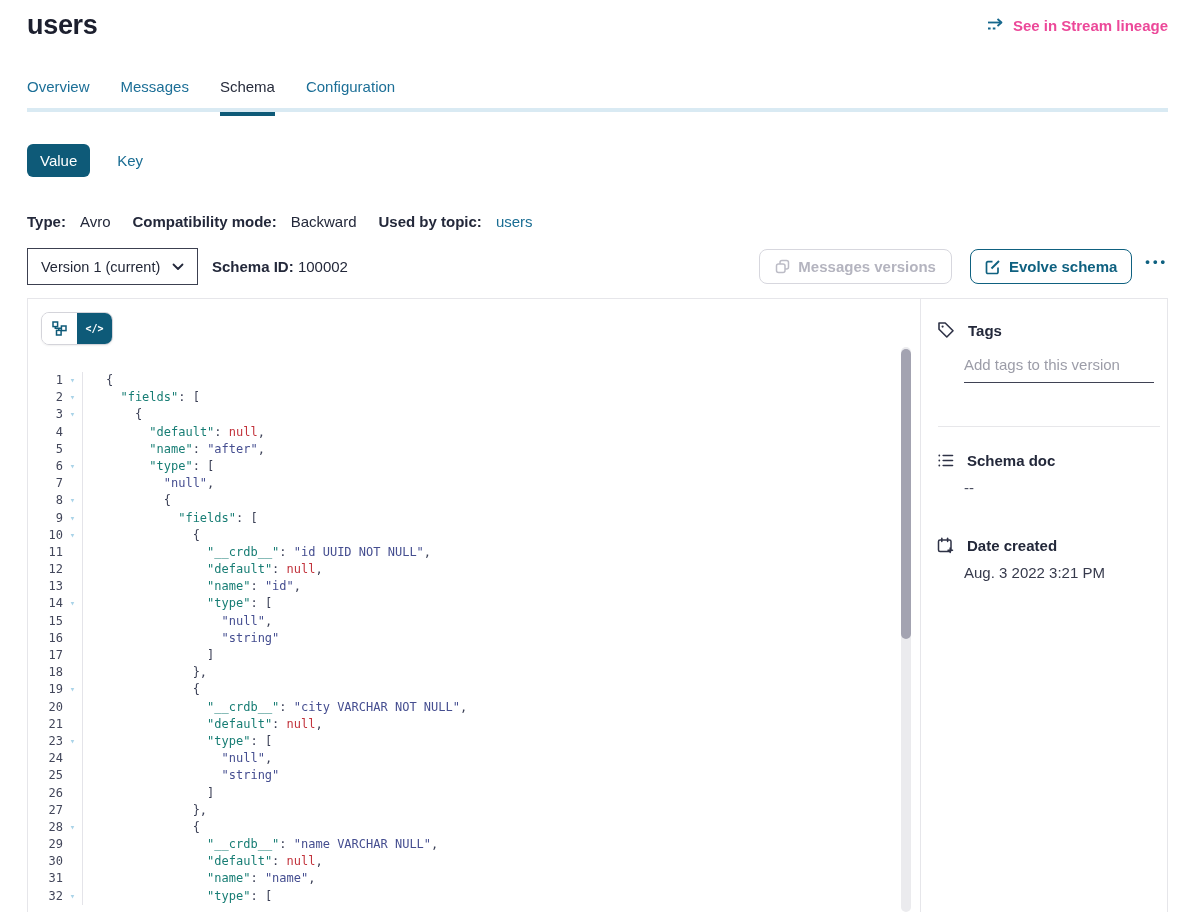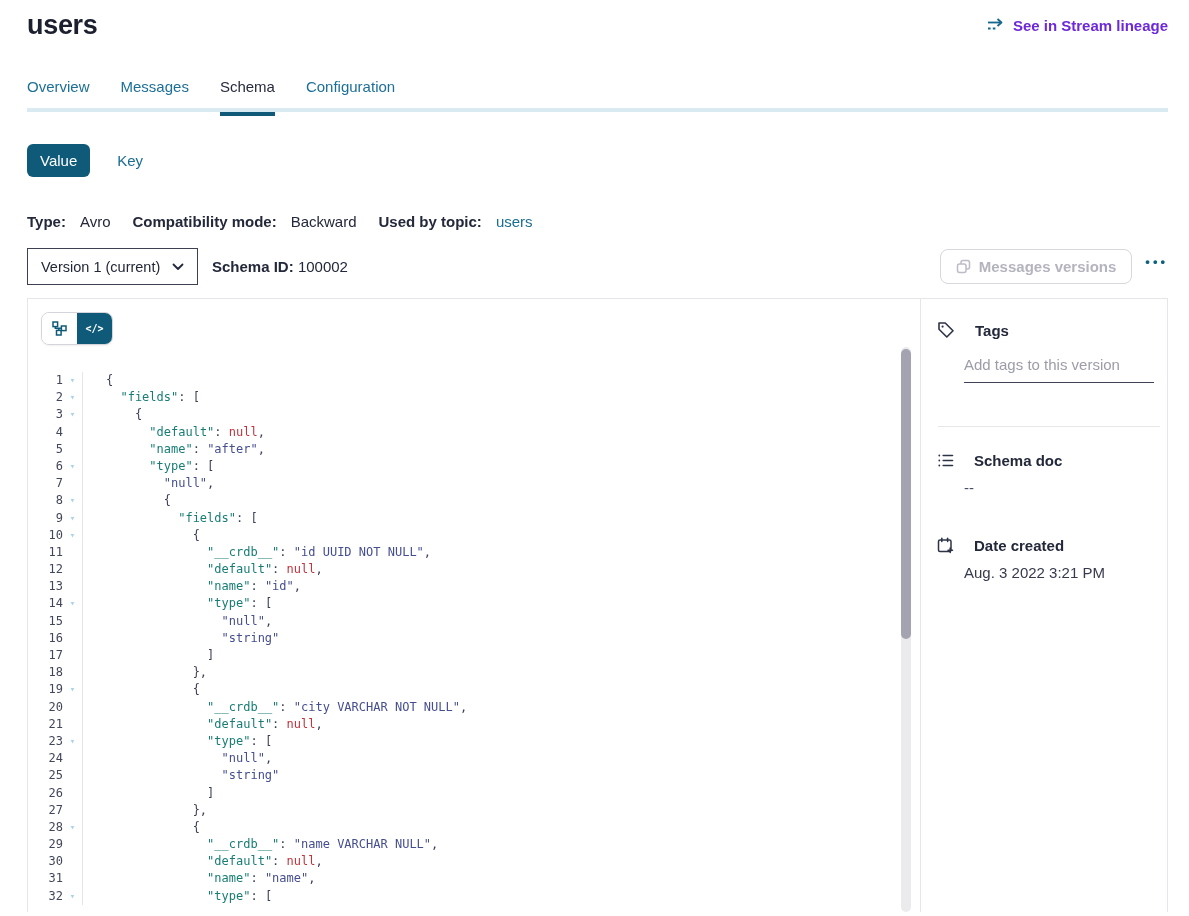--- a/index.html
+++ b/index.html
@@ -4,21 +4,21 @@
 <style>
   * { margin:0; padding:0; box-sizing:border-box; }
   html,body { width:1189px; height:916px; overflow:hidden; background:#ffffff;
     font-family:"Liberation Sans", sans-serif; color:#23283a; }
   .page { padding:0 21px 0 27px; }
 
   
   .hdr { display:flex; justify-content:space-between; align-items:flex-start; padding-top:10px; }
   .title { font-size:27px; font-weight:700; color:#1c1f2e; letter-spacing:-0.3px; }
   .lineage { display:flex; align-items:center; gap:7px; margin-top:7px;
-    font-size:15px; font-weight:600; color:#6d28d9; cursor:pointer; }
+    font-size:15px; font-weight:600; color:#ec4899; cursor:pointer; }
 
   
   .tabs { display:flex; gap:31px; margin-top:37px; position:relative; }
   .tabtrack { position:absolute; left:0; right:0; bottom:0; height:4px; background:#d9eaf3; }
   .tab { font-size:15px; color:#1c6f97; padding-bottom:17px; cursor:pointer; position:relative; }
   .tab.active { color:#272c3c; font-weight:500; border-bottom:4px solid #0e5a78; margin-bottom:-4px; z-index:1; }
 
   
   .vk { margin-top:32px; display:flex; align-items:center; }
   .btn-value { background:#0e5a78; color:#fff; font-size:15px; border:none; border-radius:6px;
@@ -66,21 +66,21 @@
   .t-p { color:#3a3f55; }
   .t-k { color:#177d74; }
   .t-s { color:#454e90; }
   .t-n { color:#c2333c; }
 
   .sbtrack { position:absolute; top:48px; bottom:0; right:9px; width:10px; background:#ebebee; border-radius:6px; }
   .sbthumb { position:absolute; top:2px; left:0; width:10px; height:290px; background:#a3a3b1; border-radius:6px; }
 
   
   .side { flex:1; border-left:1px solid #e6e6ea; padding:22px 0 0 16px; }
-  .sec-h { display:flex; align-items:center; gap:20px; font-size:15px; font-weight:700; color:#23283a; }
+  .sec-h { display:flex; align-items:center; gap:13px; font-size:15px; font-weight:700; color:#23283a; }
   .tags-input { display:block; margin:17px 0 0 27px; width:190px; border:none; border-bottom:1px solid #3f4254;
     font-size:15px; padding:0 0 9px 0; outline:none; font-family:inherit; color:#14532d; }
   .tags-input::placeholder { color:#9c9da8; }
   .divider { margin:43px 7px 0 1px; border-top:1px solid #e7e7ea; }
   .sec2 { margin-top:25px; }
   .sec3 { margin-top:41px; }
   .sec-val { margin:10px 0 0 27px; font-size:15px; color:#4b4f61; }
   .sec-val.dark { color:#363a4c; }
   .icn { flex:none; display:flex; }
 </style>
@@ -146,20 +146,29 @@
     <div class="spacer"></div>
     <button class="btn-compare" disabled="">
       <span class="icn">
         <svg width="15" height="15" viewBox="0 0 15 15" fill="none" stroke="#bcbcc6" stroke-width="1.5">
           <rect x="5" y="1.5" width="8.5" height="8.5" rx="2"></rect>
           <rect x="1.5" y="5" width="8.5" height="8.5" rx="2" fill="#ffffff"></rect>
         </svg>
       </span>
       <span>Messages versions</span>
     </button>
+    <button class="btn-evolve">
+      <span class="icn">
+        <svg width="16" height="16" viewBox="0 0 16 16" fill="none" stroke="#0f6180" stroke-width="1.7">
+          <path d="M13 8.5 V13.2 a1.3 1.3 0 0 1 -1.3 1.3 H2.8 a1.3 1.3 0 0 1 -1.3 -1.3 V4 a1.3 1.3 0 0 1 1.3 -1.3 H7.5"></path>
+          <path d="M6.5 9.5 L14 2" stroke-width="2"></path>
+        </svg>
+      </span>
+      <span>Evolve schema</span>
+    </button>
     <div class="more">•••</div>
   </div>
 
   <div class="panel">
 
     <div class="editor">
       <div class="viewtoggle">
         <button class="vt-btn">
           <span class="icn">
             <svg width="15" height="15" viewBox="0 0 15 15" fill="none" stroke="#0e5a78" stroke-width="1.5">

